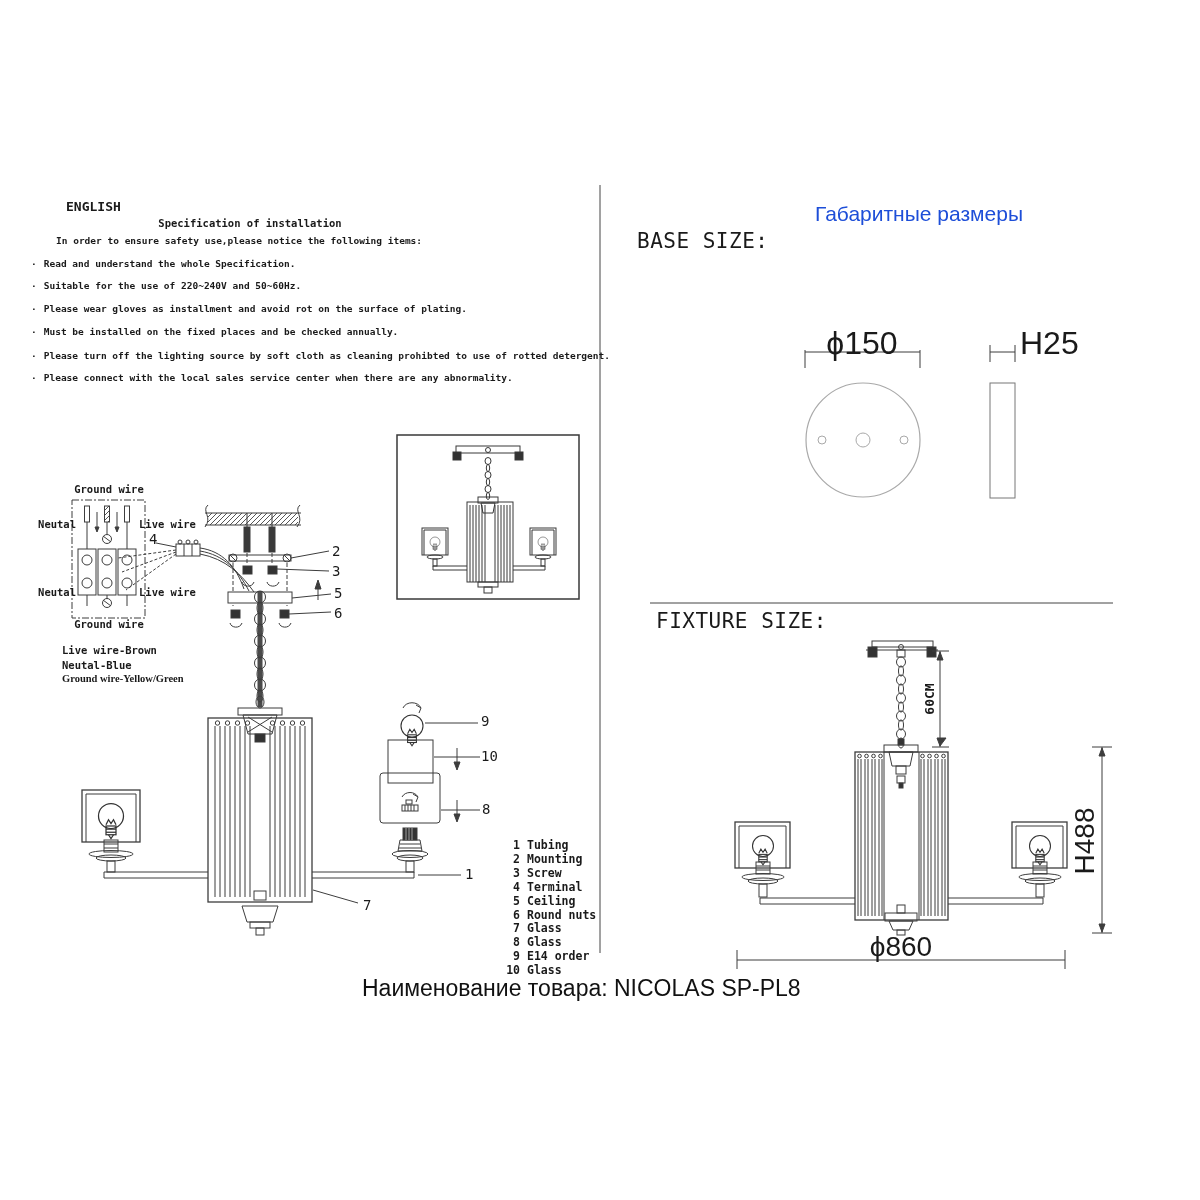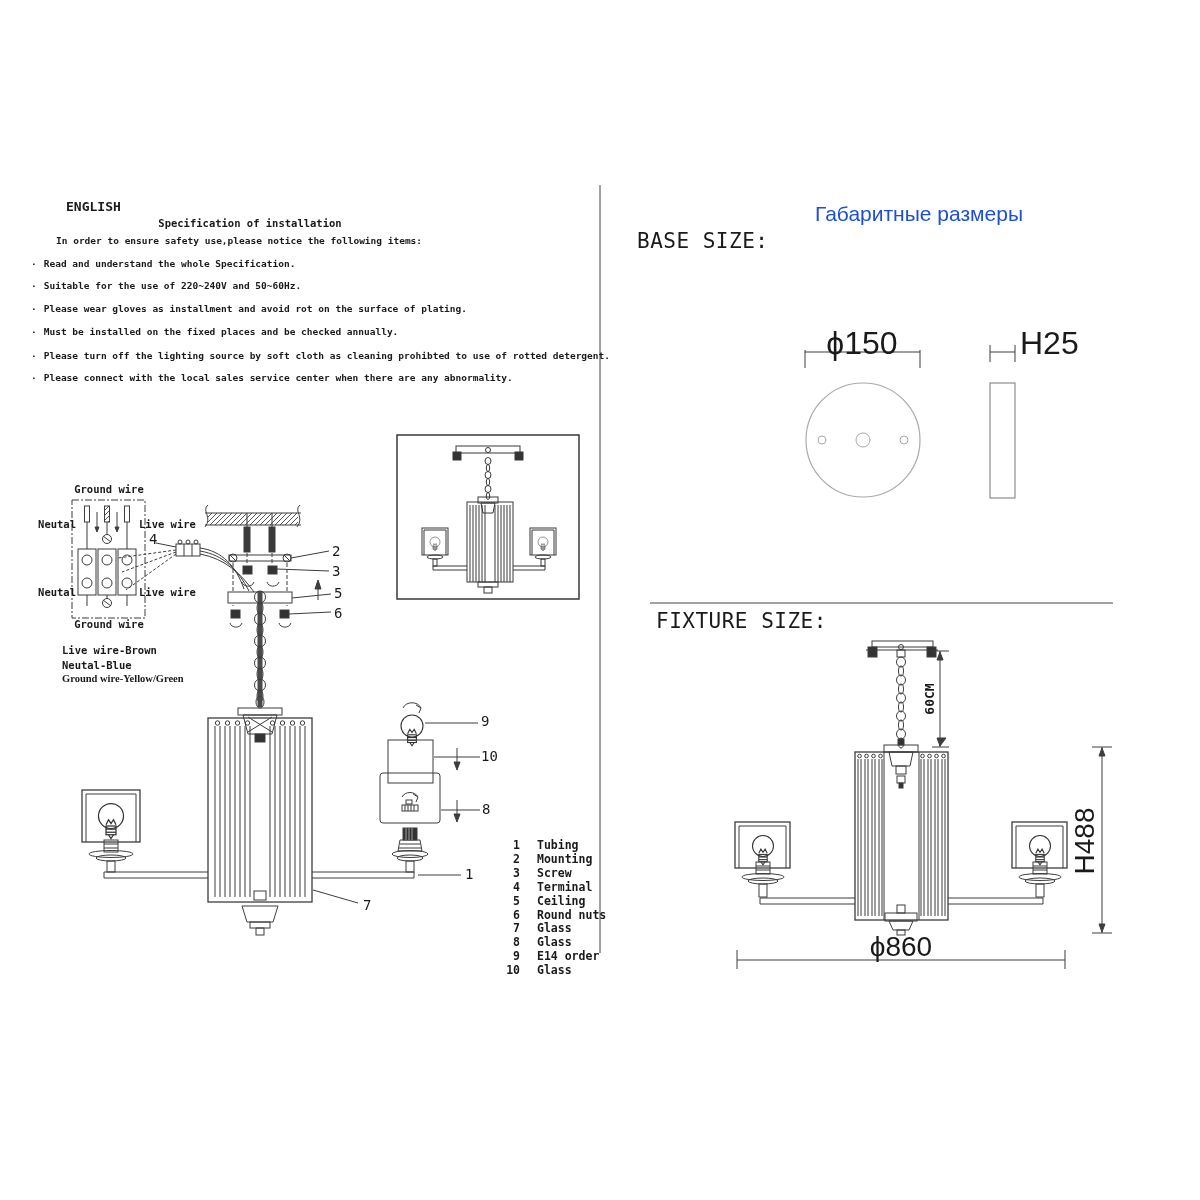--- a/index.html
+++ b/index.html
@@ -20,21 +20,21 @@
   .callout{font-size:14px;}
   .heading{font-size:21px;letter-spacing:.5px;}
   .dim{font-size:32px;}
   .dim-big{font-size:28px;}
   .dim-sm{font-size:13px;font-weight:bold;}
   .ru-title{font-size:21px;color:#1d4ed8;text-align:center;}
   .footer-txt{font-size:23px;color:#111;}
   #parts{position:absolute;left:498px;top:839px;}
   .part-row{display:flex;line-height:13.9px;font-size:11.5px;font-weight:bold;white-space:nowrap;}
   .part-num{width:22px;text-align:right;}
-  .part-name{margin-left:17px;}
+  .part-name{margin-left:7px;}
 </style>
 </head>
 <body>
 
 <div id="page">
 
 <svg width="1200" height="1200" viewBox="0 0 1200 1200">
   <defs>
     <pattern id="hatch" patternUnits="userSpaceOnUse" width="5" height="5">
       <path d="M0,5 L5,0" stroke="#555" stroke-width="1" fill="none"></path>
@@ -466,14 +466,15 @@
 
   <div class="t ru-title sans" style="left:815px;top:203px;">Габаритные размеры</div>
   <div class="t heading mono" style="left:637px;top:231px;">BASE SIZE:</div>
   <div class="t dim sans ctr" style="left:862px;top:327px;">ϕ150</div>
   <div class="t dim sans" style="left:1020px;top:327px;">H25</div>
   <div class="t heading mono" style="left:656px;top:611px;">FIXTURE SIZE:</div>
   <div class="t dim-sm mono rot" style="left:929px;top:699px;">60CM</div>
   <div class="t dim-big sans rot" style="left:1085px;top:841px;">H488</div>
   <div class="t dim-big sans ctr" style="left:901px;top:933px;">ϕ860</div>
 
+  <div class="t footer-txt sans" style="left:362px;top:977px;">Наименование товара: NICOLAS SP-PL8</div>
 
 </div>
 
 </body></html>

